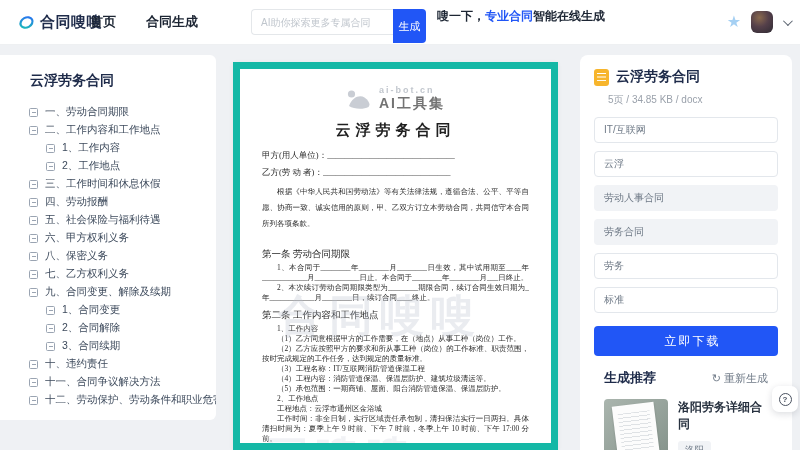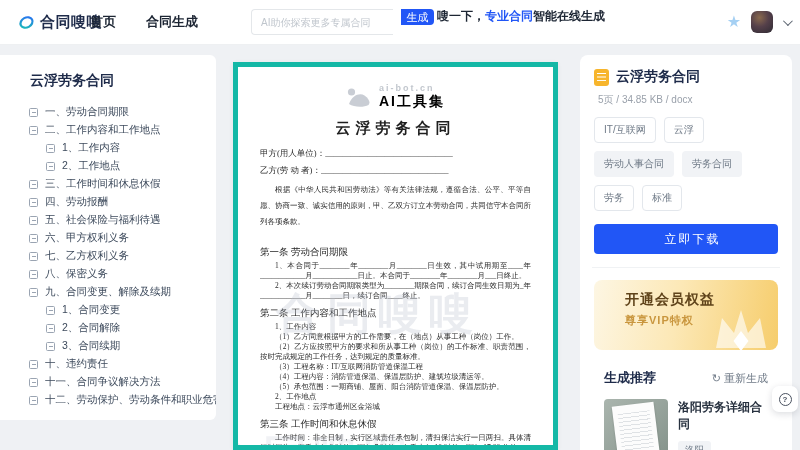--- a/index.html
+++ b/index.html
@@ -15,66 +15,66 @@
             box-shadow:0 1px 0 #eef0f2; z-index:9; }
   .logo { position:absolute; left:18px; top:0; height:44px; display:flex; align-items:center; gap:5px; cursor:pointer; }
   .logo-text { font-size:15px; font-weight:800; color:var(--navy); letter-spacing:0.5px; }
   .nav { position:absolute; left:90px; top:0; height:44px; display:flex; gap:30px; align-items:center; }
   .nav-link { font-size:13px; font-weight:700; color:#1c2533; text-decoration:none; cursor:pointer; }
   .searchwrap { position:absolute; left:251px; top:9px; display:flex; height:26px; }
   .searchwrap input { width:142px; height:26px; border:1px solid #e4e7ea; border-right:none;
             border-radius:4px 0 0 4px; padding:0 9px; font-size:10px; outline:none; color:#333;
             font-family:"Liberation Sans",sans-serif; }
   .searchwrap input::placeholder { color:#c0c6cd; }
-  .gen-btn { width:33px; height:16px; border:none; border-radius:0 4px 4px 0; background:var(--accent);
-            color:#fff; font-size:11px; cursor:pointer; font-family:"Liberation Sans",sans-serif;margin-left:8px; }
+  .gen-btn { width:33px; height:34px; border:none; border-radius:0 4px 4px 0; background:var(--accent);
+            color:#fff; font-size:11px; cursor:pointer; font-family:"Liberation Sans",sans-serif; }
   .tagline { position:absolute; left:437px; top:0; height:32px; display:flex; align-items:center;
             font-size:12px; font-weight:700; color:#1c2533; }
   .tagline .blue { color:var(--accent); }
   .nav-right { position:absolute; right:10px; top:0; height:44px; display:flex; align-items:center; gap:10px; }
   .star { color:#a5d0f3; font-size:16px; cursor:pointer; line-height:1; }
   .avatar { width:22px; height:22px; border-radius:6px; cursor:pointer;
             background: radial-gradient(circle at 38% 30%, #8a6a4e 0%, #55404a 45%, #2e2a33 100%); }
   .chev { width:7px; height:7px; border-right:1.6px solid #5b6470; border-bottom:1.6px solid #5b6470;
             transform:rotate(45deg) translateY(-2px); cursor:pointer; }
   
   .sidebar { position:absolute; left:0; top:55px; width:216px; height:365px; background:#fff;
             border-radius:0 6px 6px 0; padding-top:17px; overflow:hidden; }
   .sidebar h2 { font-size:14px; font-weight:800; color:var(--navy); margin:0 0 13px 30px; }
   .tree-item { display:flex; align-items:center; gap:7px; height:18px; padding-left:29px;
             font-size:10.5px; color:#3d4a5c; cursor:pointer; white-space:nowrap; }
   .tree-item.lv-1 { padding-left:46px; }
   .expander { width:9px; height:9px; min-width:9px; border:1px solid #9aa4b2; border-radius:1.5px; position:relative; background:#fff; }
   .expander::after { content:""; position:absolute; left:1.5px; right:1.5px; top:3px; height:1px; background:#9aa4b2; }
   
   .doc-page { position:absolute; left:233px; top:62px; width:325px; height:388px; background:#fff;
-            border:5px solid #14b8a6; box-shadow:0 1px 5px rgba(30,40,60,0.05);
+            border:7px solid #14b8a6; box-shadow:0 1px 5px rgba(30,40,60,0.05);
             padding:12px 22px; overflow:hidden; font-family:"Liberation Serif", serif; color:#2b2b2b; }
   .brand-wm { display:flex; justify-content:center; align-items:center; gap:7px; margin:4px 0 8px; }
   .brand-name { font-size:9px; font-weight:800; letter-spacing:2px; color:#c2c7ce; font-family:"Liberation Sans",sans-serif; }
-  .brand-cn { font-size:14px; font-weight:800; color:#000000; letter-spacing:2px; font-family:"Liberation Sans",sans-serif; }
+  .brand-cn { font-size:14px; font-weight:800; color:#737373; letter-spacing:2px; font-family:"Liberation Sans",sans-serif; }
   .doc-title { text-align:center; font-size:15px; font-weight:700; letter-spacing:5px; margin:2px 0 10px; color:#1f1f1f; }
   .party { font-size:8.5px; margin:0 0 5px; }
   .preamble { font-size:7.5px; line-height:16px; text-indent:2em; text-align:justify; margin:4px 0 16px; }
   .sec-h { font-size:9.5px; font-weight:400; margin:6px 0 2px; color:#1f1f1f; }
   .doc-p { font-size:7.5px; line-height:10px; text-indent:2em; text-align:justify; }
   .page-wm { position:absolute; font-size:44px; font-weight:800; color:rgba(184,192,204,0.30);
             letter-spacing:7px; font-family:"Liberation Sans",sans-serif; pointer-events:none; white-space:nowrap; }
   .page-wm.one { left:38px; top:218px; }
   .page-wm.two { left:-26px; top:360px; color:rgba(184,192,204,0.20); }
   
   .panel { position:absolute; left:580px; top:55px; width:212px; background:#fff; border-radius:8px;
             padding:13px 14px 12px; }
   .p-head { display:flex; align-items:center; gap:7px; }
   .doc-ico { width:15px; height:17px; background:var(--gold); border-radius:3px; position:relative; }
   .doc-ico::after { content:""; position:absolute; left:3px; right:3px; top:4px; height:1.5px; background:#fff;
             box-shadow:0 3.5px 0 #fff, 0 7px 0 rgba(255,255,255,0.9); }
   .p-title { font-size:14px; font-weight:800; color:var(--navy); }
-  .p-meta { font-size:10px; color:#9aa1ab; margin:7px 4px 10px; }
-  .tags { display:flex; flex-wrap:wrap; gap:8px; }
+  .p-meta { font-size:10px; color:#9aa1ab; margin:7px 14px 10px; }
+  .tags { display:flex; flex-wrap:wrap; gap:8px;flex-direction:column; }
   .tag { font-size:10px; color:#6f7a87; padding:5px 9px; border-radius:4px; cursor:pointer; }
   .tag-outline { border:1px solid #e3e7ec; background:#fff; }
   .tag-filled { border:1px solid transparent; background:#f1f3f6; }
   .dl-btn { display:block; width:100%; height:30px; margin-top:13px; background:var(--accent); color:#fff;
             font-size:12px; letter-spacing:2px; border:none; border-radius:4px; cursor:pointer;
             font-family:"Liberation Sans",sans-serif;padding-left:13px; }
   .divider { height:1px; background:#f0f2f4; margin:13px -2px 12px; }
   .vip { position:relative; height:70px; border-radius:8px; overflow:hidden; cursor:pointer;
             background:linear-gradient(100deg,#fdf6e3 0%, #fce8b6 45%, #f6cd6c 100%);
             padding:11px 0 0 31px; }
@@ -185,26 +185,26 @@
         <span class="tree-label">五、社会保险与福利待遇</span>
       </div>
 
       <div class="tree-item lv-0">
         <span class="expander"></span>
         <span class="tree-label">六、甲方权利义务</span>
       </div>
 
       <div class="tree-item lv-0">
         <span class="expander"></span>
+        <span class="tree-label">八、保密义务</span>
+      </div>
+
+      <div class="tree-item lv-0">
+        <span class="expander"></span>
         <span class="tree-label">七、乙方权利义务</span>
-      </div>
-
-      <div class="tree-item lv-0">
-        <span class="expander"></span>
-        <span class="tree-label">八、保密义务</span>
       </div>
 
       <div class="tree-item lv-0">
         <span class="expander"></span>
         <span class="tree-label">九、合同变更、解除及续期</span>
       </div>
 
       <div class="tree-item lv-1">
         <span class="expander"></span>
         <span class="tree-label">1、合同变更</span>
@@ -274,21 +274,20 @@
           <p class="doc-p">（2）乙方应按照甲方的要求和所从事工种（岗位）的工作标准、职责范围，按时完成规定的工作任务，达到规定的质量标准。</p>
           <p class="doc-p">（3）工程名称：IT/互联网消防管道保温工程</p>
           <p class="doc-p">（4）工程内容：消防管道保温、保温层防护、建筑垃圾清运等。</p>
           <p class="doc-p">（5）承包范围：一期商铺、屋面、阳台消防管道保温、保温层防护。</p>
           <p class="doc-p">2、工作地点</p>
           <p class="doc-p">工程地点：云浮市通州区金浴城</p>
         </div>
       </section>
 
       <section>
-        <h3 class="sec-h">第三条 工作时间和休息休假</h3>
         <div>
 
         <p class="doc-p">工作时间：非全日制，实行区域责任承包制，清扫保洁实行一日两扫。具体清扫时间为：夏季上午 9 时前、下午 7 时前，冬季上午 10 时前、下午 17:00 分前。</p>
         </div>
       </section>
 
       <section>
         <h3 class="sec-h">第四条 劳动报酬</h3>
 
       </section>

